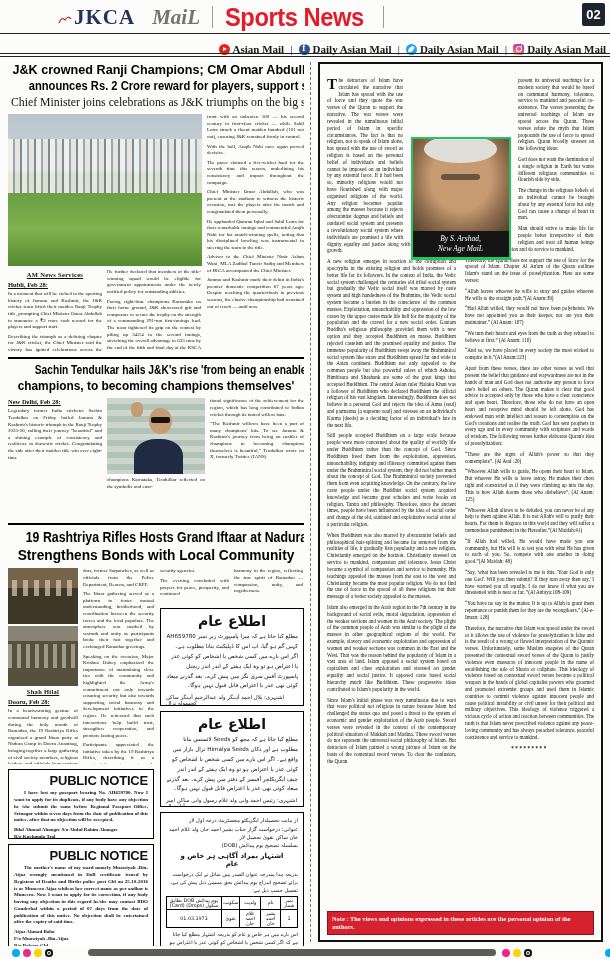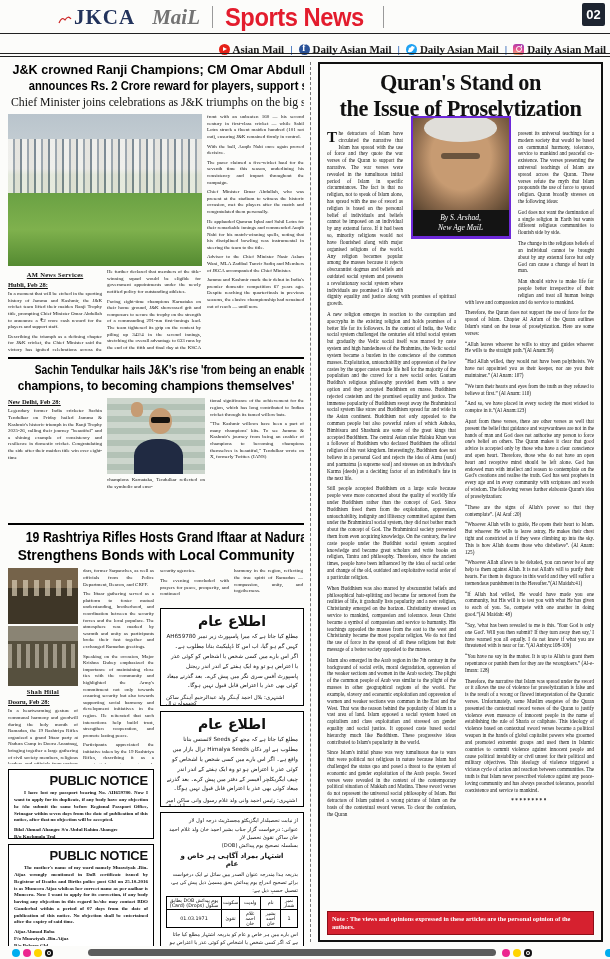--- a/index.html
+++ b/index.html
@@ -121,21 +121,21 @@
   .quran-box { position:relative; border:2px solid #111; height:880px; padding:6px 7px 5px; display:flex; flex-direction:column; }
   .q-title { font-family:"Liberation Serif",serif; font-weight:bold; font-size:23px; line-height:1.15; text-align:center; letter-spacing:-0.5px; }
   .q-title .hl-line { transform:scaleX(.97); }
   .q-cols { display:flex; gap:9px; margin-top:7px; flex:1 1 auto; overflow:hidden; }
   .q-col { width:50%; font-size:5.1px; line-height:1.34; text-align:justify; }
   .q-col .para { margin-bottom:4px; }
   .q-col-left .para:first-child::first-letter { font-size:15px; font-weight:bold; float:left; line-height:.85; padding:1px 1.5px 0 0; }
   .q-col-right .para:last-child { text-align:center; letter-spacing:1.5px; font-weight:bold; }
   .photo-spacer-r { float:right; width:50px; height:132px; margin:28px 0 2px 3px; }
   .photo-spacer-l { float:left; width:50px; height:132px; margin:28px 3px 2px 0; }
-  .author-card { position:absolute; left:50%; transform:translateX(-50%); top:52px; width:100px; background:#6d28d9; padding:2px 2px 3px; }
+  .author-card { position:absolute; left:50%; transform:translateX(-50%); top:73px; width:100px; background:#22c55e; padding:2px 2px 3px; }
   .author-photo { position:relative; height:92px; overflow:hidden;
      background:radial-gradient(ellipse at 50% 42%,#c79b72 0 44%,#8d6b4d 70%,#55412d 100%); }
   .author-photo::before { content:""; position:absolute; top:-4%; left:12%; width:76%; height:30%; background:#e0ded9; border-radius:50%; }
   .author-photo::after { content:""; position:absolute; top:38%; left:30%; width:40%; height:7%; background:rgba(30,25,20,.55); border-radius:3px; }
   .author-caption { background:#141414; color:#fff; font:italic 7.5px/1.35 "Liberation Serif",serif; text-align:center; padding:3px 0; }
   .q-note { margin-top:4px; background:#d6212f; border:1px solid #8d0f18; color:#fff;
             font:bold 6.4px/1.25 "Liberation Serif",serif; padding:3px 4px; flex:none; }
 
   
   .footer-bar { position:absolute; left:88px; bottom:3px; width:408px; height:7px; background:#5c5c5c; border-radius:4px; }
@@ -360,24 +360,20 @@
           </div>
         </div>
       </div>
     </article>
   </div>
 
   <div class="v-divider"></div>
 
   <div class="right-region">
     <article class="quran-box">
-      <h1 class="q-title">
-        <div class="hl-line">Quran's Stand on</div>
-        <div class="hl-line">the Issue of Proselytization</div>
-      </h1>
 
       <div class="author-card">
         <div class="author-photo"></div>
         <div class="author-caption">
           <div>By S. Arshad,</div>
           <div>New Age MaiL</div>
         </div>
       </div>
 
       <div class="q-cols">

